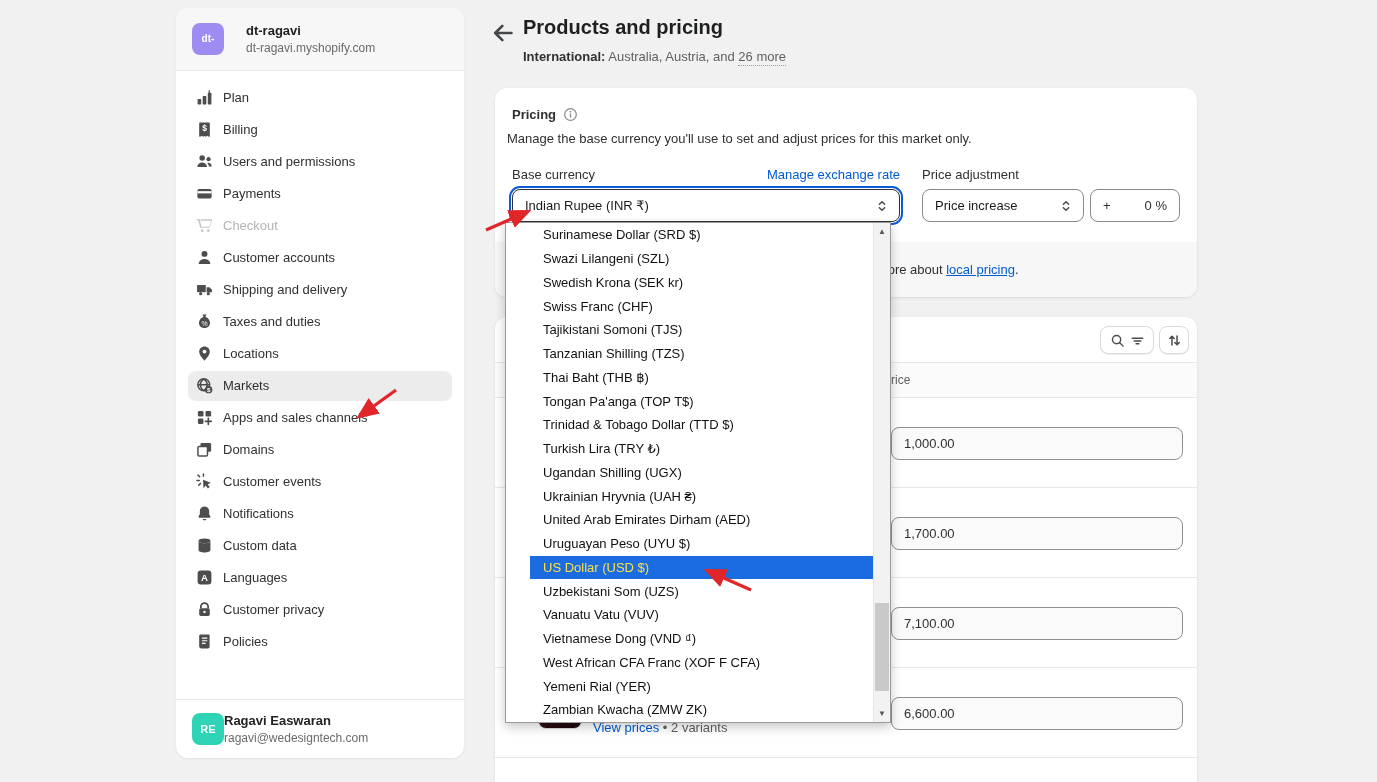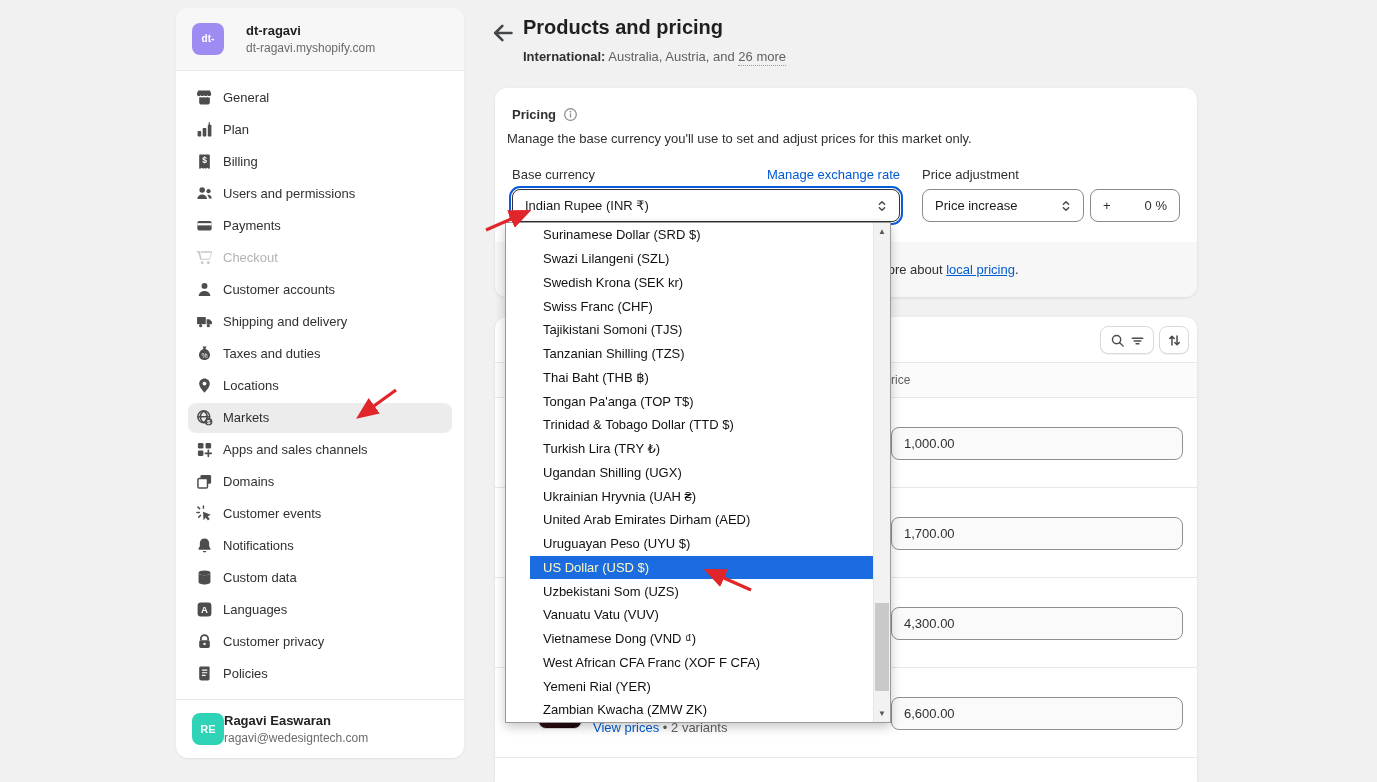--- a/index.html
+++ b/index.html
@@ -191,21 +191,21 @@
     box-shadow: 0 4px 10px rgba(0,0,0,.22);
     z-index: 50;
   }
   .options { position: absolute; left: 0; top: 0; right: 17px; bottom: 0; overflow: hidden; }
   .option {
     height: 23.76px; display: flex; align-items: center;
     padding-left: 13px; font-size: 13px; color: #111; cursor: pointer;
     white-space: nowrap;
     margin-left: 24px;
   }
-  .option.selected { background: #1b6ce0; color: #fef9c3; }
+  .option.selected { background: #1b6ce0; color: #fde047; }
 
   .scrollbar {
     position: absolute; top: 0; right: 0; width: 17px; height: 100%;
     background: #f2f2f2; border-left: 1px solid #e6e6e6;
   }
   .sb-btn {
     position: absolute; left: 0; width: 16px; height: 17px;
     display: flex; align-items: center; justify-content: center;
     font-size: 8px; color: #555; cursor: pointer;
   }
@@ -225,28 +225,20 @@
 
   <aside class="sidebar">
     <div class="store-header">
       <div class="store-avatar" style="background: rgb(158, 140, 242);">dt-</div>
       <div>
         <div class="store-name">dt-ragavi</div>
         <div class="store-domain">dt-ragavi.myshopify.com</div>
       </div>
     </div>
     <nav class="nav" id="nav">
-        <div class="nav-item">
-          <span class="nav-icon">
-            <svg viewBox="0 0 16 16" fill="currentColor">
-              <path d="M2.8 1.5h10.4l1.2 3.1c0 1.1-.9 2-2 2-.6 0-1.2-.3-1.6-.8-.4.5-1 .8-1.6.8s-1.2-.3-1.6-.8c-.4.5-1 .8-1.6.8s-1.2-.3-1.6-.8c-.4.5-1 .8-1.6.8-1.1 0-2-.9-2-2l1.2-3.1zM3 7.9v5.1c0 .8.7 1.5 1.5 1.5h7c.8 0 1.5-.7 1.5-1.5V7.9c-.8.3-1.8.2-2.6-.3-.5.3-1 .5-1.6.5s-1.1-.2-1.6-.5c-.5.3-1 .5-1.6.5s-1.1-.2-1.6-.5c-.3.2-.7.3-1 .3z"></path>
-            </svg>
-          </span>
-          <span class="nav-label">General</span>
-        </div>
         <div class="nav-item">
           <span class="nav-icon">
             <svg viewBox="0 0 16 16" fill="currentColor">
               <rect x="1.5" y="9.5" width="3.4" height="5" rx=".7"></rect>
               <rect x="6.3" y="6.5" width="3.4" height="8" rx=".7"></rect>
               <rect x="11.1" y="3.5" width="3.4" height="11" rx=".7"></rect>
               <rect x="11.9" y="1.2" width="1.2" height="2.5" rx=".5"></rect>
             </svg>
           </span>
           <span class="nav-label">Plan</span>
@@ -502,21 +494,21 @@
         <div class="product-row" style="top: 81px;">
           <span class="checkbox"></span>
           <div class="price-field">1,000.00</div>
         </div>
         <div class="product-row" style="top: 171px;">
           <span class="checkbox"></span>
           <div class="price-field">1,700.00</div>
         </div>
         <div class="product-row" style="top: 261px;">
           <span class="checkbox"></span>
-          <div class="price-field">4,300.00</div>
+          <div class="price-field">7,100.00</div>
         </div>
         <div class="product-row" style="top: 351px;">
           <span class="checkbox"></span>
           <div class="thumb"></div>
           <div class="row-meta"><span class="vp-link">View prices</span> <span class="meta-sep">•</span> <span class="meta-text">2 variants</span></div>
           <div class="price-field">6,600.00</div>
         </div>
       </div>
   </section>
 

